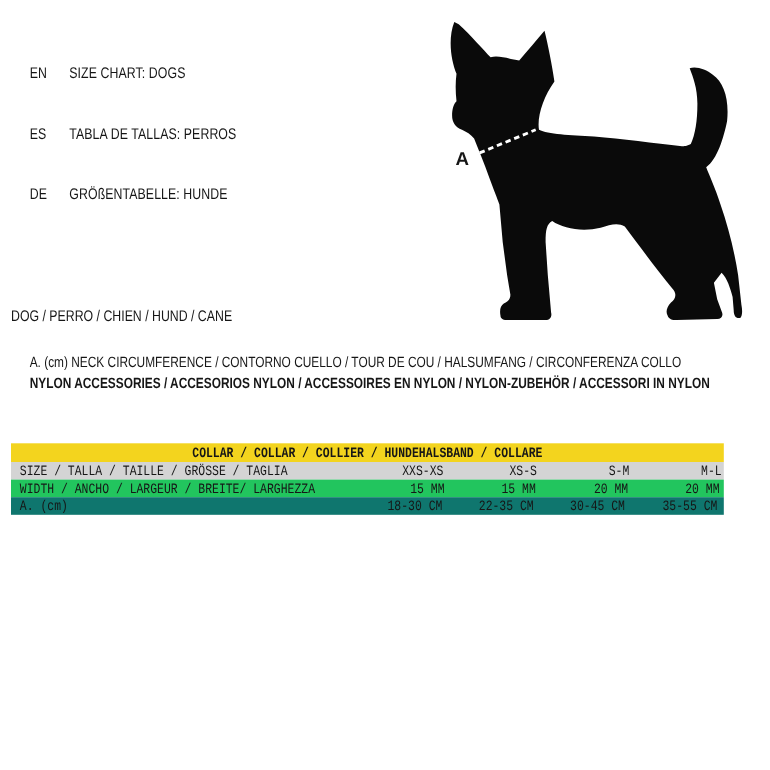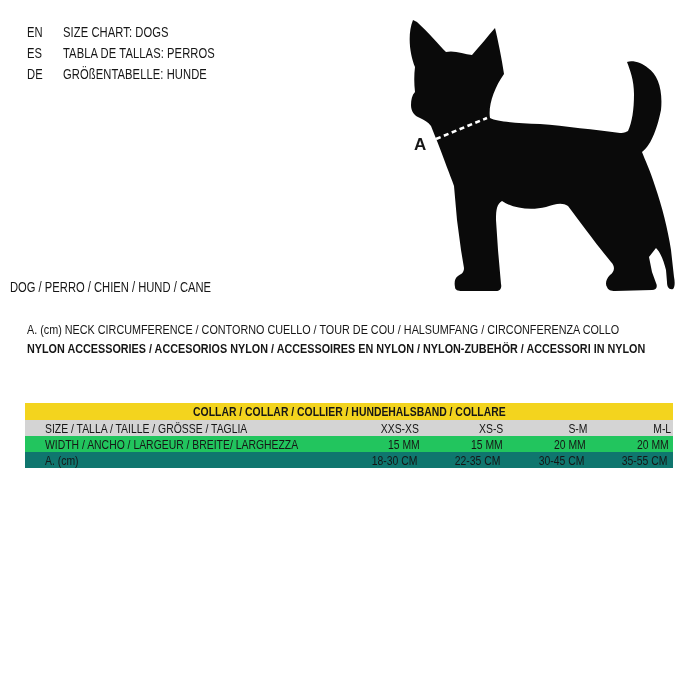--- a/index.html
+++ b/index.html
@@ -6,43 +6,43 @@
   .canvas{
     position:relative;width:700px;height:700px;background:#ffffff;overflow:hidden;
     font-family:"Liberation Sans","DejaVu Sans",sans-serif;color:#161616;
   }
   
   .cond{display:inline-block;transform:scaleX(0.8);transform-origin:0 50%;white-space:nowrap;}
   .cond-c{display:inline-block;transform:scaleX(0.8);transform-origin:50% 50%;white-space:nowrap;}
 
   
   .lang-list{position:absolute;left:27px;top:21px;margin:0;padding:0;list-style:none;}
-  .lang-list li{display:flex;align-items:center;height:21.3px;font-size:14px;letter-spacing:.1px;}
+  .lang-list li{display:flex;align-items:center;height:21.3px;font-size:14px;letter-spacing:.1px;margin-top:34px;}
   .lang-list .code{width:36px;flex:0 0 36px;}
 
   
   .dog-figure{position:absolute;left:390px;top:10px;width:300px;height:300px;}
   .dog-figure svg{display:block;width:100%;height:100%;}
 
   
   .species-line{position:absolute;left:10px;top:279px;font-size:14px;}
   .measure-note{position:absolute;left:27px;top:322px;font-size:13.5px;}
   .material-note{position:absolute;left:27px;top:341px;font-size:13.5px;font-weight:700;}
 
   
-  .size-table{position:absolute;left:25px;top:403px;width:648px;}
+  .size-table{position:absolute;left:10px;top:403px;width:648px;font-family:Liberation Mono, monospace;}
   .st-header{
     height:17px;background:#F3D41E;display:flex;align-items:center;justify-content:center;
     font-size:13px;font-weight:700;
   }
   .st-row{display:grid;grid-template-columns:315px 1fr 1fr 1fr 1fr;height:16px;align-items:center;font-size:13px;}
   .st-row.shade-a{background:#D4D4D4;}
   .st-row.shade-b{background:#22c55e;}
   .st-row.shade-c{background:#0f766e;}
-  .st-label{padding-left:20px;overflow:visible;}
+  .st-label{padding-left:8px;overflow:visible;}
   .st-val{text-align:right;}
 </style>
 </head>
 <body>
 
 <div class="canvas">
 
   <ul class="lang-list">
     <li>
       <span class="code"><span class="cond">EN</span></span>

